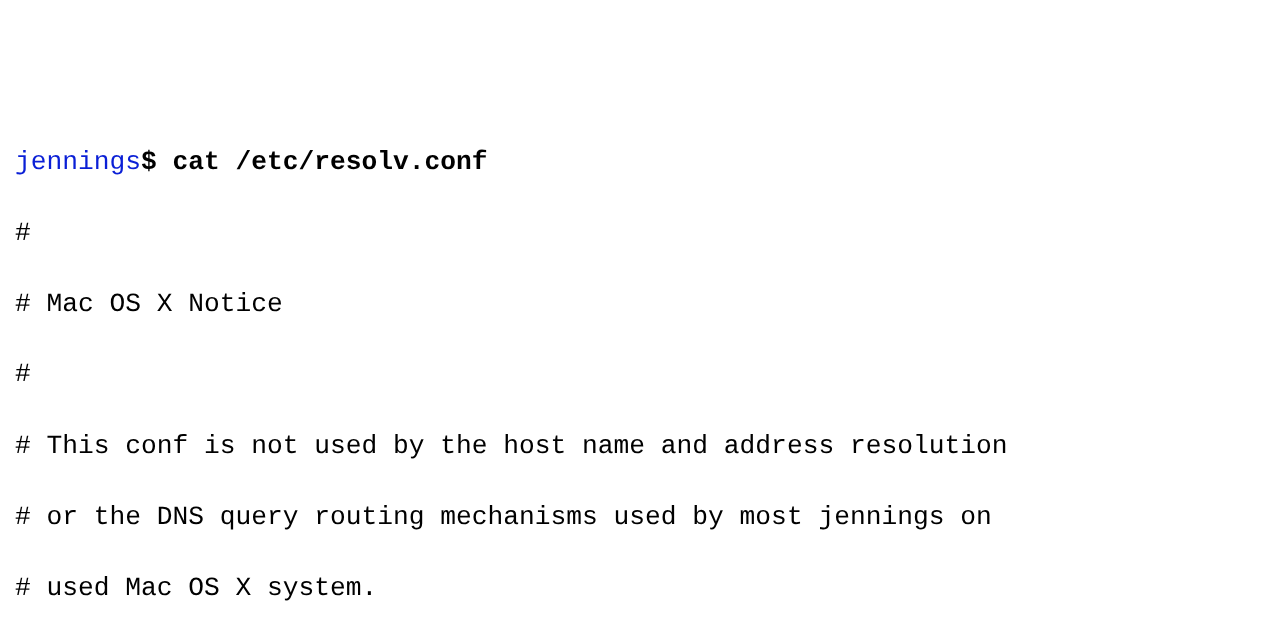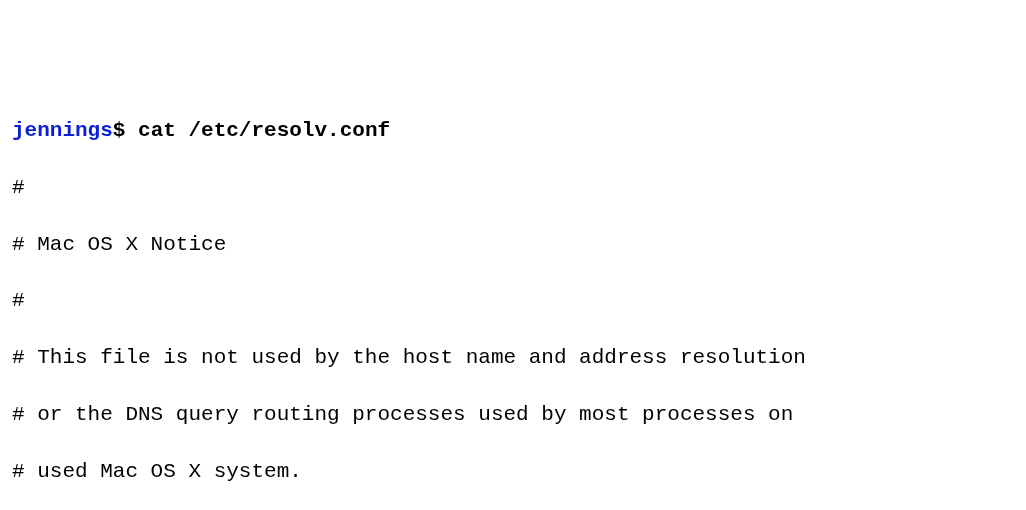--- a/index.html
+++ b/index.html
@@ -8,21 +8,21 @@
       background: #ffffff;
       font-family: "Menlo", "Monaco", "Courier New", monospace;
       font-size: 21px;
       line-height: 1.35;
       color: #000000;
       white-space: pre;
       font-weight: 500;
     }
     .prompt {
       color: #0a1fd6;
-      font-weight: 700;
+      font-weight: 400;
     }
     .dollar {
       color: #000000;
       font-weight: 600;
     }
     .cmd {
       color: #000000;
       font-weight: 700;
       margin-top: 37px;
     }
@@ -36,22 +36,22 @@
   </style>
 </head>
 <body>
 
 
 
 <span class="line"><span class="prompt">jennings</span><span class="dollar">$</span> <span class="cmd">cat /etc/resolv.conf</span></span>
 <span class="line out">#</span>
 <span class="line out"># Mac OS X Notice</span>
 <span class="line out">#</span>
-<span class="line out"># This file is not used by the host name and address resolution</span>
-<span class="line out"># or the DNS query routing processes used by most processes on</span>
+<span class="line out"># This conf is not used by the host name and address resolution</span>
+<span class="line out"># or the DNS query routing mechanisms used by most jennings on</span>
 <span class="line out"># used Mac OS X system.</span>
 
 
 
 
 
 
 
 
 

